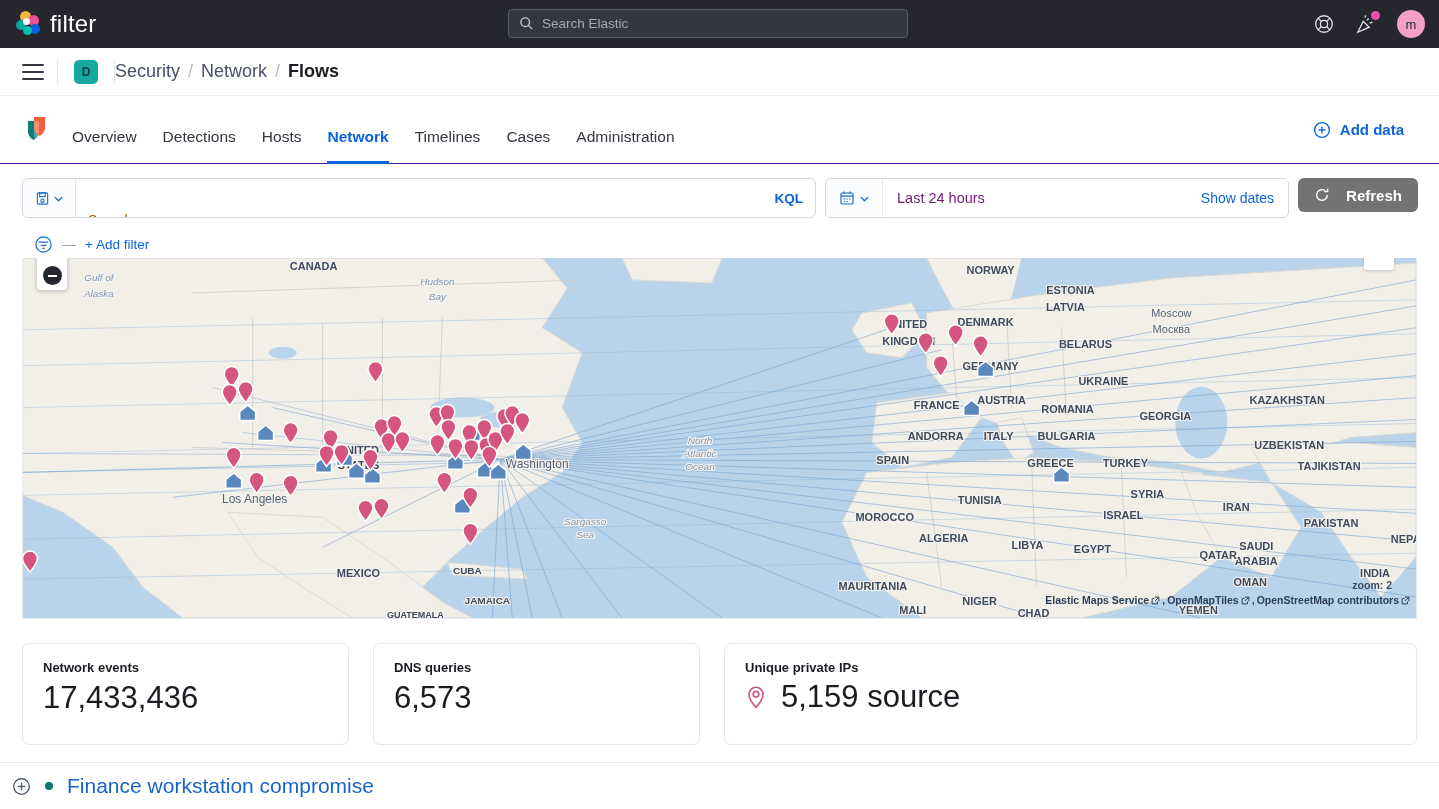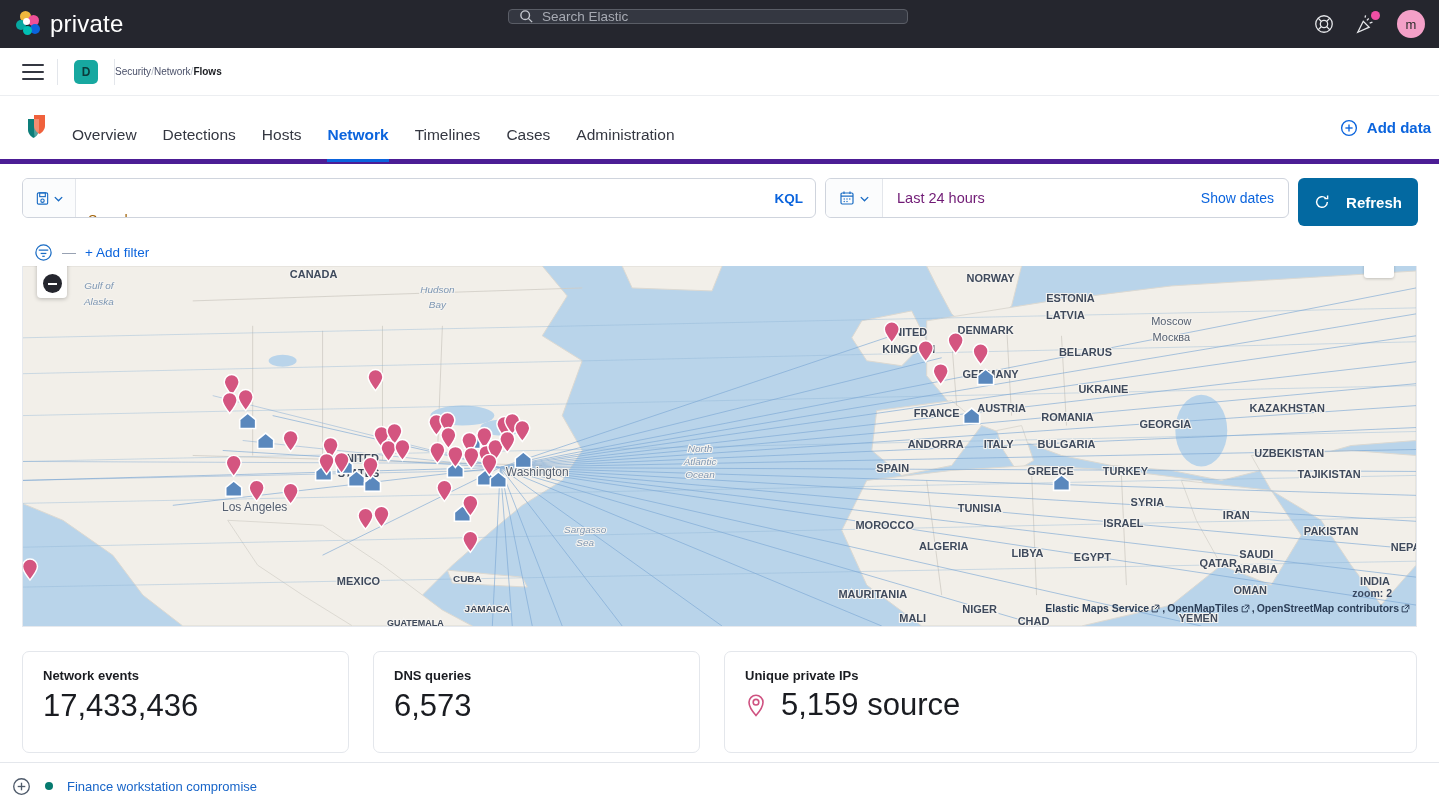--- a/index.html
+++ b/index.html
@@ -15,21 +15,21 @@
     height: 48px; background: #25262e;
     display: flex; align-items: center; position: relative;
   }
   .brand { display: flex; align-items: center; gap: 10px; padding-left: 14px; }
   .brand-logo { width: 26px; height: 26px; position: relative; }
   .blob { position: absolute; border-radius: 50%; }
   .brand-name { color: #ffffff; font-size: 24px; letter-spacing: .2px; }
 
   .global-search {
     position: absolute; left: 508px; top: 9px;
-    width: 400px; height: 15px;
+    width: 400px; height: 29px;
     background: #343741; border: 1px solid #5a5d66; border-radius: 4px;
     display: flex; align-items: center; gap: 8px; padding: 0 10px;
   }
   .global-search .ph { color: #a7aab3; font-size: 13.5px; }
 
   .chrome-right {
     position: absolute; right: 14px; top: 0; height: 48px;
     display: flex; align-items: center; gap: 20px;
   }
   .chrome-icon { width: 22px; height: 22px; color: #e6e7ea; position: relative; cursor: pointer; }
@@ -52,43 +52,43 @@
   .hamburger { width: 22px; height: 16px; margin: 0 13px 0 10px; cursor: pointer;
     display: flex; flex-direction: column; justify-content: space-between; }
   .hamburger span { display: block; height: 2px; background: #343741; border-radius: 1px; }
   .vdiv { width: 1px; height: 26px; background: #e3e6eb; }
   .space-badge {
     width: 24px; height: 24px; border-radius: 5px; background: #17a8a0;
     color: #0b3b3a; font-size: 12px; font-weight: bold;
     display: flex; align-items: center; justify-content: center;
     margin: 0 16px; cursor: pointer;
   }
-  .crumbs { display: flex; align-items: center; gap: 0; font-size: 10px; }
+  .crumbs { display: flex; align-items: center; gap: 8px; font-size: 18px; }
   .crumb { color: #4a5069; cursor: pointer; }
   .crumb.current { color: #1a1c21; font-weight: bold; cursor: default; }
   .crumb-sep { color: #b6bcc7; }
 
   
   .app-nav {
     height: 68px; background: #fff; display: flex; align-items: center;
-    padding: 0 24px 0 22px; border-bottom: 5px solid #4c1d95; position: relative;
+    padding: 0 24px 0 22px; border-bottom: 1px solid #4c1d95; position: relative;
   }
   .sec-logo { width: 28px; height: 30px; position: relative; margin-right: 22px; }
   .nav-tabs { display: flex; align-items: flex-end; gap: 26px; height: 68px; }
   .nav-tab {
     font-size: 15.5px; color: #343741; cursor: pointer;
     padding-bottom: 18px; margin-top: 26px; position: relative; white-space: nowrap;
   }
   .nav-tab.active { color: #0b64dd; font-weight: bold; }
   .nav-tab.active:after {
     content: ""; position: absolute; left: 0; right: 0; bottom: 0;
     height: 2.5px; background: #0b64dd;
   }
   .add-data {
-    position: absolute; right: 8px; top: 50%; transform: translateY(-50%);
+    position: absolute; right: 35px; top: 50%; transform: translateY(-50%);
     display: flex; align-items: center; gap: 9px;
     color: #0b64dd; font-size: 15px; font-weight: bold; cursor: pointer;
   }
 
   
   .query-area { padding: 14px 22px 0 22px; background: #fff; }
   .query-row { display: flex; align-items: stretch; gap: 9px; }
   .search-group {
     flex: 0 0 794px; height: 40px; display: flex; align-items: stretch;
     border: 1px solid #cfd4dd; border-radius: 6px; overflow: hidden; background: #fff;
@@ -107,21 +107,21 @@
     border: 1px solid #cfd4dd; border-radius: 6px; overflow: hidden; background: #fff;
   }
   .cal-btn { width: 57px; background: #fbfcfd; border-right: 1px solid #e3e6eb;
     display: flex; align-items: center; justify-content: center; gap: 4px; cursor: pointer; }
   .date-text { flex: 1; display: flex; align-items: center; padding: 0 14px;
     font-size: 14.5px; color: #701a75; cursor: pointer; }
   .show-dates { display: flex; align-items: center; padding-right: 14px;
     color: #0b64dd; font-size: 14px; cursor: pointer; }
 
   .refresh-btn {
-    flex: 0 0 120px; height: 48px; background: #0369a1; border-radius: 6px;
+    flex: 0 0 120px; height: 34px; background: #737373; border-radius: 6px;
     display: flex; align-items: center; justify-content: center; gap: 16px;
     color: #fff; font-size: 15px; font-weight: bold; cursor: pointer;
   }
 
   .filter-row { display: flex; align-items: center; gap: 9px; padding: 12px 0 0 12px; height: 40px; }
   .filter-dash { color: #98a2b3; font-size: 14px; }
   .add-filter { color: #0b64dd; font-size: 13.5px; cursor: pointer; }
 
   
   .map-wrap {
@@ -170,37 +170,37 @@
   .ip-stat:first-child { width: 365px; }
   .ip-num { font-size: 31px; color: #1a1c21; font-weight: 300; }
 
   
   .timeline-bar {
     position: absolute; left: 0; bottom: 0; width: 1439px; height: 47px;
     background: #fff; border-top: 1px solid #e4e7ec;
     display: flex; align-items: center; padding-left: 12px; gap: 14px;
   }
   .tl-dot { width: 8px; height: 8px; border-radius: 50%; background: #067a6f; }
-  .tl-title { color: #1865c8; font-size: 13px; cursor: pointer; }
+  .tl-title { color: #1865c8; font-size: 21px; cursor: pointer; }
   .tl-left { display: flex; align-items: center; gap: 10px; }
 </style>
 </head>
 <body>
 
 <div class="chrome-bar">
   <div class="brand">
     <span class="brand-logo">
       <i class="blob" style="width:11px;height:11px;background:#f0b73d;left:6px;top:0;"></i>
       <i class="blob" style="width:11px;height:11px;background:#ee5097;left:14px;top:4px;"></i>
       <i class="blob" style="width:10px;height:10px;background:#0b64dd;left:16px;top:13px;"></i>
       <i class="blob" style="width:10px;height:10px;background:#07a7a0;left:2px;top:9px;"></i>
       <i class="blob" style="width:9px;height:9px;background:#00bfb3;left:9px;top:15px;"></i>
       <i class="blob" style="width:7px;height:7px;background:#fff;left:9px;top:7px;"></i>
     </span>
-    <span class="brand-name">private</span>
+    <span class="brand-name">filter</span>
   </div>
 
   <div class="global-search">
     <svg width="15" height="15" viewBox="0 0 16 16">
       <circle cx="6.6" cy="6.6" r="4.6" fill="none" stroke="#c5c8cf" stroke-width="1.5"></circle>
       <line x1="10" y1="10" x2="14" y2="14" stroke="#c5c8cf" stroke-width="1.5"></line>
     </svg>
     <span class="ph">Search Elastic</span>
   </div>
 

